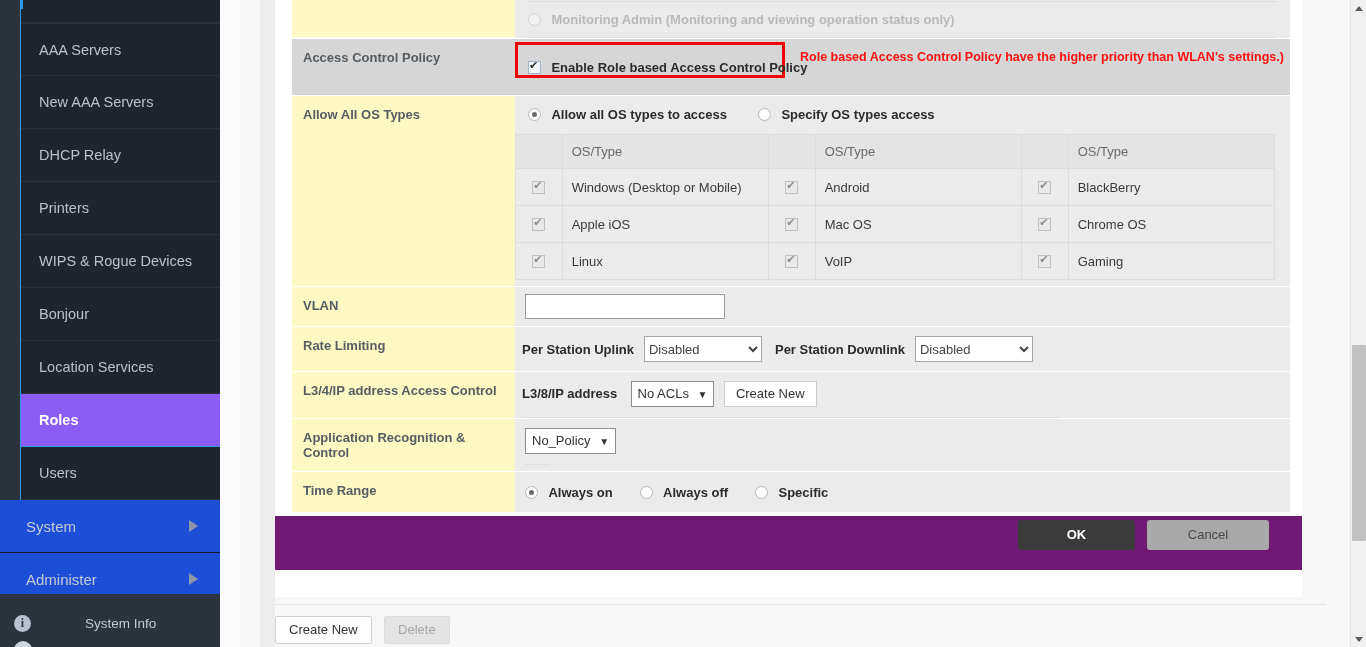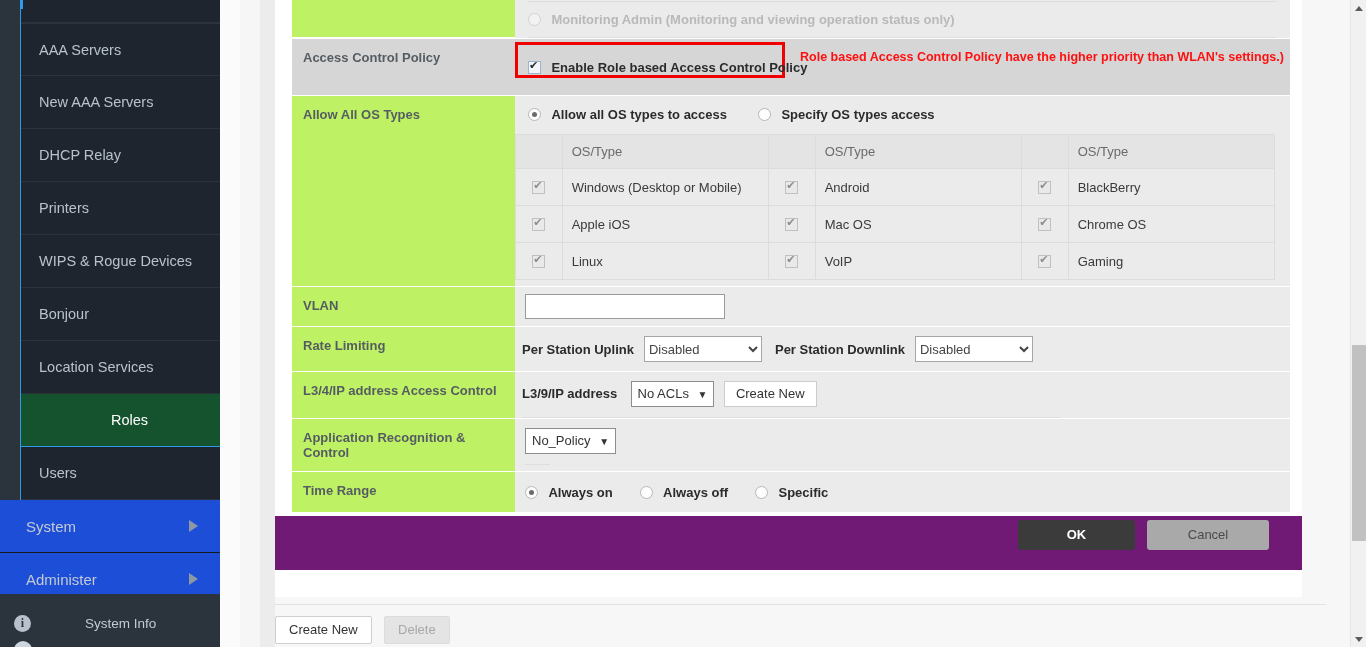--- a/index.html
+++ b/index.html
@@ -31,23 +31,22 @@
     padding-left: 18px;
     color: #b9c2cc;
     font-size: 14.5px;
     background: #1e252e;
     border-bottom: 1px solid #2a323c;
     box-sizing: border-box;
     white-space: nowrap;
   }
   .sub-item.first { border-top: 1px solid #2a323c; }
   .sub-item.active {
-    background: #14532d; color: #ffffff; font-weight: normal;
+    background: #8b5cf6; color: #ffffff; font-weight: bold;
     border-bottom-color: #2f9be8;
-    text-align: center;
   }
   .sub-item.partial { height: 14px; line-height: 14px; }
 
   .top-item {
     position: relative; left: 0; width: 220px;
     height: 53px; line-height: 53px;
     padding-left: 26px;
     color: #c2cad3; font-size: 15px;
     background: #1d4ed8;
     border-bottom: 1px solid #151a21;
@@ -92,21 +91,21 @@
   
   .panel {
     position: absolute; left: 275px; top: 0; width: 1027px; height: 597px;
     background: #ffffff;
   }
   .form { position: absolute; left: 17px; top: 0; width: 998px; }
 
   .row { display: flex; min-height: 38px; position: relative; }
   .row-label {
     width: 223px; min-width: 223px;
-    background: #bef264;
+    background: #fef9c3;
     color: #555d63; font-weight: bold; font-size: 13px;
     padding: 11px 0 11px 11px;
     box-sizing: border-box;
     border-bottom: 1px solid #ffffff;
   }
   .row-label.hover { background: #d6d6d6; }
   .row-body {
     flex: 1;
     background: #ebebeb;
     border-bottom: 1px solid #ffffff;
@@ -445,21 +444,21 @@
               <option>Disabled</option>
             </select>
           </div>
         </div>
       </div>
 
       <div class="row">
         <div class="row-label">L3/4/IP address Access Control</div>
         <div class="row-body">
           <div class="l34-line">
-            <span class="pre">L3/9/IP address</span>
+            <span class="pre">L3/8/IP address</span>
             <span class="sel-sm">
               <span>No ACLs</span>
               <span class="car">▼</span>
             </span>
             <span class="btn-sm">Create New</span>
           </div>
           <div style="border-bottom:1px solid #dedede;height:1px;margin:0 230px 0 7px;"></div>
         </div>
       </div>
 

